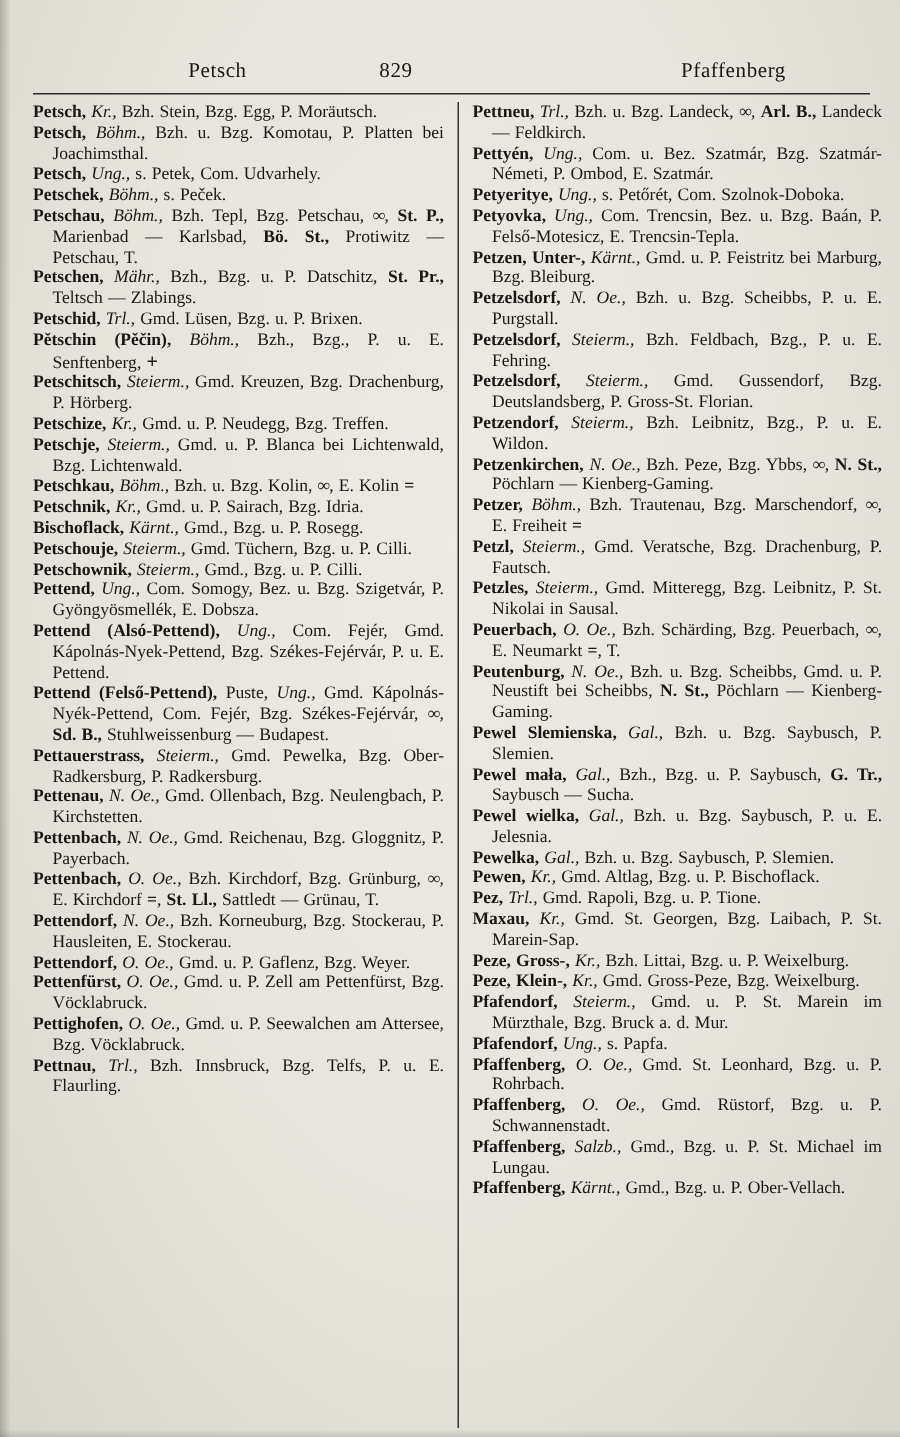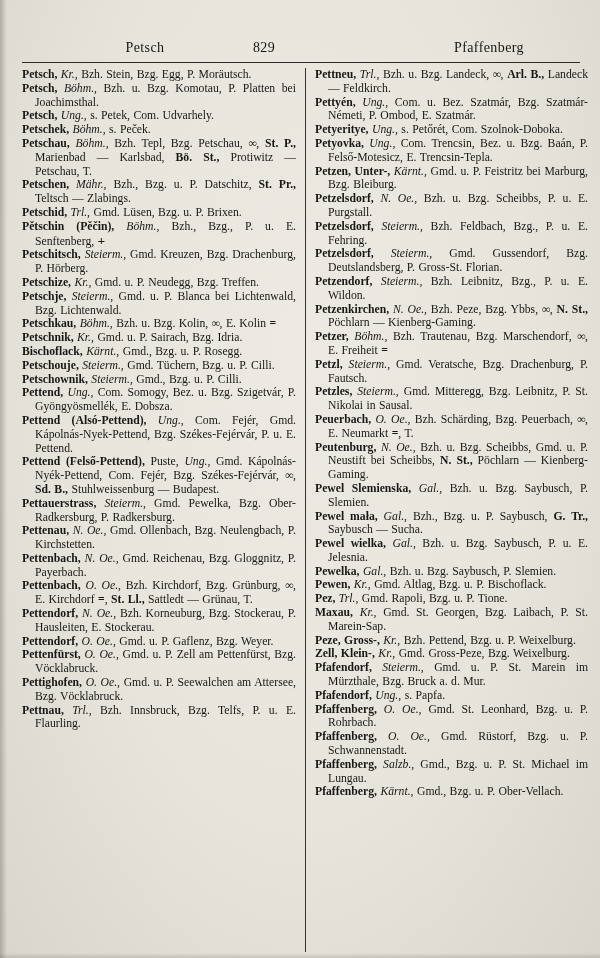--- a/index.html
+++ b/index.html
@@ -103,22 +103,22 @@
         <p class="entry"><span class="hw">Petzles, </span><span class="rg">Steierm., </span><span class="tx">Gmd. Mitteregg, Bzg. Leibnitz, P. St. Nikolai in Sausal.</span></p>
         <p class="entry"><span class="hw">Peuerbach, </span><span class="rg">O. Oe., </span><span class="tx">Bzh. Schärding, Bzg. Peuerbach, </span><span class="icon icon-post-horn">∞</span><span class="tx">, E. Neumarkt </span><span class="icon icon-telegraph">=</span><span class="tx">, T.</span></p>
         <p class="entry"><span class="hw">Peutenburg, </span><span class="rg">N. Oe., </span><span class="tx">Bzh. u. Bzg. Scheibbs, Gmd. u. P. Neustift bei Scheibbs, </span><span class="hw">N. St., </span><span class="tx">Pöchlarn — Kienberg-Gaming.</span></p>
         <p class="entry"><span class="hw">Pewel Slemienska, </span><span class="rg">Gal., </span><span class="tx">Bzh. u. Bzg. Saybusch, P. Slemien.</span></p>
         <p class="entry"><span class="hw">Pewel mała, </span><span class="rg">Gal., </span><span class="tx">Bzh., Bzg. u. P. Saybusch, </span><span class="hw">G. Tr., </span><span class="tx">Saybusch — Sucha.</span></p>
         <p class="entry"><span class="hw">Pewel wielka, </span><span class="rg">Gal., </span><span class="tx">Bzh. u. Bzg. Saybusch, P. u. E. Jelesnia.</span></p>
         <p class="entry"><span class="hw">Pewelka, </span><span class="rg">Gal., </span><span class="tx">Bzh. u. Bzg. Saybusch, P. Slemien.</span></p>
         <p class="entry"><span class="hw">Pewen, </span><span class="rg">Kr., </span><span class="tx">Gmd. Altlag, Bzg. u. P. Bischoflack.</span></p>
         <p class="entry"><span class="hw">Pez, </span><span class="rg">Trl., </span><span class="tx">Gmd. Rapoli, Bzg. u. P. Tione.</span></p>
         <p class="entry"><span class="hw">Maxau, </span><span class="rg">Kr., </span><span class="tx">Gmd. St. Georgen, Bzg. Laibach, P. St. Marein-Sap.</span></p>
-        <p class="entry"><span class="hw">Peze, Gross-, </span><span class="rg">Kr., </span><span class="tx">Bzh. Pettend, Bzg. u. P. Weixelburg.</span></p>
-        <p class="entry"><span class="hw">Zell, Klein-, </span><span class="rg">Kr., </span><span class="tx">Gmd. Gross-Peze, Bzg. Weixelburg.</span></p>
+        <p class="entry"><span class="hw">Peze, Gross-, </span><span class="rg">Kr., </span><span class="tx">Bzh. Littai, Bzg. u. P. Weixelburg.</span></p>
+        <p class="entry"><span class="hw">Peze, Klein-, </span><span class="rg">Kr., </span><span class="tx">Gmd. Gross-Peze, Bzg. Weixelburg.</span></p>
         <p class="entry"><span class="hw">Pfafendorf, </span><span class="rg">Steierm., </span><span class="tx">Gmd. u. P. St. Marein im Mürzthale, Bzg. Bruck a. d. Mur.</span></p>
         <p class="entry"><span class="hw">Pfafendorf, </span><span class="rg">Ung., </span><span class="tx">s. Papfa.</span></p>
         <p class="entry"><span class="hw">Pfaffenberg, </span><span class="rg">O. Oe., </span><span class="tx">Gmd. St. Leonhard, Bzg. u. P. Rohrbach.</span></p>
         <p class="entry"><span class="hw">Pfaffenberg, </span><span class="rg">O. Oe., </span><span class="tx">Gmd. Rüstorf, Bzg. u. P. Schwannenstadt.</span></p>
         <p class="entry"><span class="hw">Pfaffenberg, </span><span class="rg">Salzb., </span><span class="tx">Gmd., Bzg. u. P. St. Michael im Lungau.</span></p>
         <p class="entry"><span class="hw">Pfaffenberg, </span><span class="rg">Kärnt., </span><span class="tx">Gmd., Bzg. u. P. Ober-Vellach.</span></p>
       </div>
   </div>
 </div>
 

